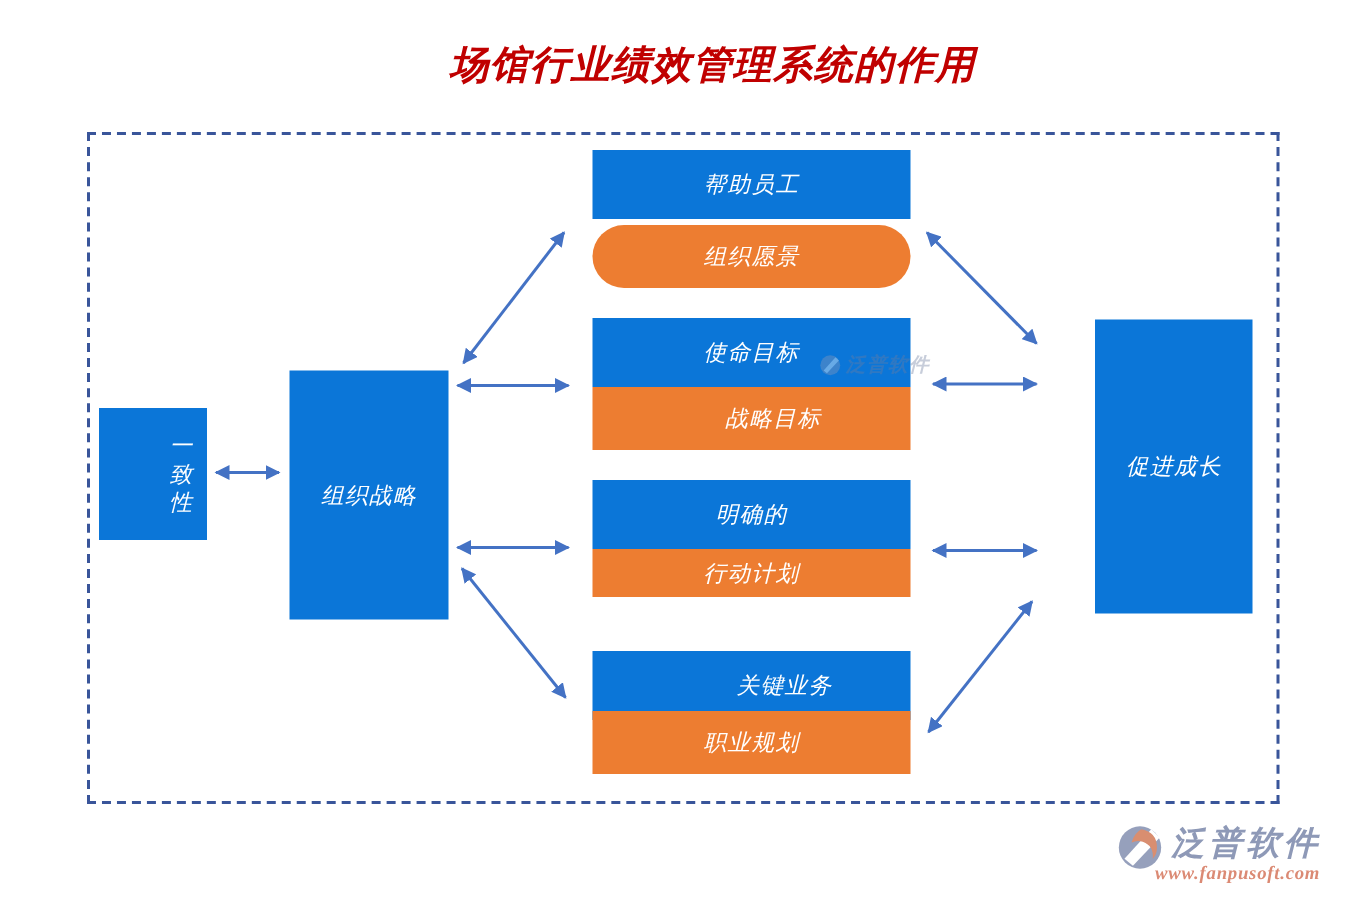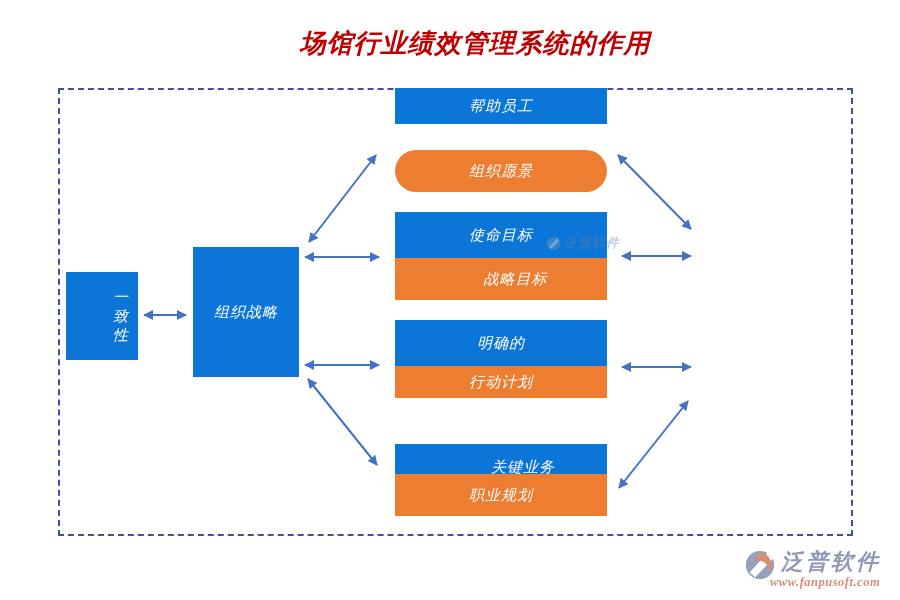--- a/index.html
+++ b/index.html
@@ -17,27 +17,27 @@
     position:absolute;left:58px;top:88px;width:795px;height:448px;
     border:2px dashed #39559A;box-sizing:border-box;
   }
   .box{
     position:absolute;display:flex;align-items:center;justify-content:center;
     color:#ffffff;font-size:15px;letter-spacing:1px;box-sizing:border-box;
   }
   .blue{background:#0B76D8;}
   .orange{background:#ED7D31;}
   .consistency{left:66px;top:272px;width:72px;height:88px;padding-left:47px;}
-  .strategy{left:193px;top:247px;width:106px;height:130px;}
+  .strategy{left:193px;top:247px;width:106px;height:166px;}
   .growth{left:730px;top:213px;width:105px;height:196px;}
   .mid{left:395px;width:212px;}
-  .p1t{top:88px;height:36px;} .p1b{top:150px;height:42px;border-radius:21px;}
+  .p1t{top:100px;height:46px;} .p1b{top:150px;height:42px;border-radius:21px;}
   .p2t{top:212px;height:46px;text-align:right;} .p2b{top:258px;height:42px;padding-left:29px;}
   .p3t{top:320px;height:46px;} .p3b{top:366px;height:32px;}
-  .p4t{top:444px;height:46px;padding-left:44px;} .p4b{top:474px;height:42px;}
+  .p4t{top:434px;height:46px;padding-left:44px;} .p4b{top:474px;height:42px;}
   .arrows{position:absolute;left:0;top:0;width:900px;height:600px;pointer-events:none;}
   .watermark{
     position:absolute;left:546px;top:234px;display:flex;align-items:center;gap:3px;
     opacity:0.38;color:#6d7da0;font-size:13px;font-weight:bold;letter-spacing:1px;
   }
   .footer-logo{position:absolute;left:744px;top:547px;width:152px;height:46px;}
   .footer-logo .mark{position:absolute;left:0;top:2px;}
   .footer-logo .brand{
     position:absolute;left:37px;top:0px;font-size:22px;font-weight:bold;
     color:#8E99B7;letter-spacing:3px;font-family:"Liberation Serif","DejaVu Serif",serif;
@@ -64,20 +64,21 @@
 
   <div class="box blue   mid p2t">使命目标</div>
   <div class="box orange mid p2b">战略目标</div>
 
   <div class="box blue   mid p3t">明确的</div>
   <div class="box orange mid p3b">行动计划</div>
 
   <div class="box blue   mid p4t">关键业务</div>
   <div class="box orange mid p4b">职业规划</div>
 
+  <div class="box blue growth">促进成长</div>
 
   <div class="watermark">
     <svg width="15" height="15" viewBox="0 0 34 34">
       <circle cx="17" cy="17" r="15" fill="#8E99B7"></circle>
       <path d="M7 25 L25 5 L30 10 L12 29 Z" fill="#ffffff"></path>
     </svg>
     <span>泛普软件</span>
   </div>
 
   <svg class="arrows">

